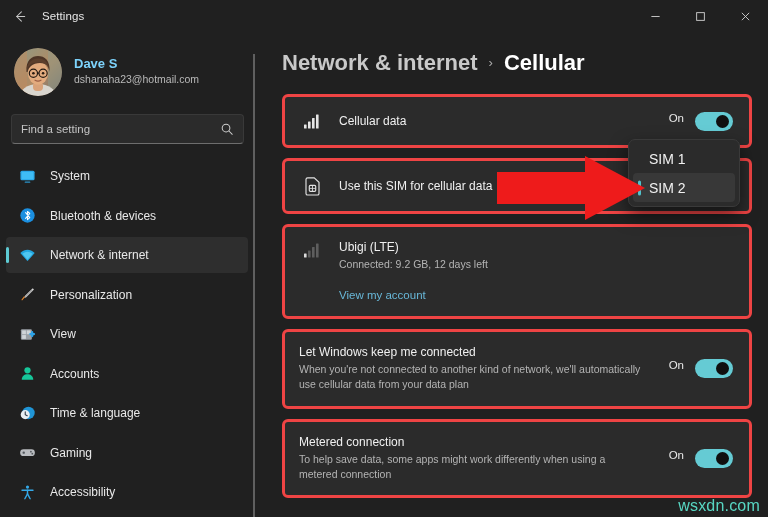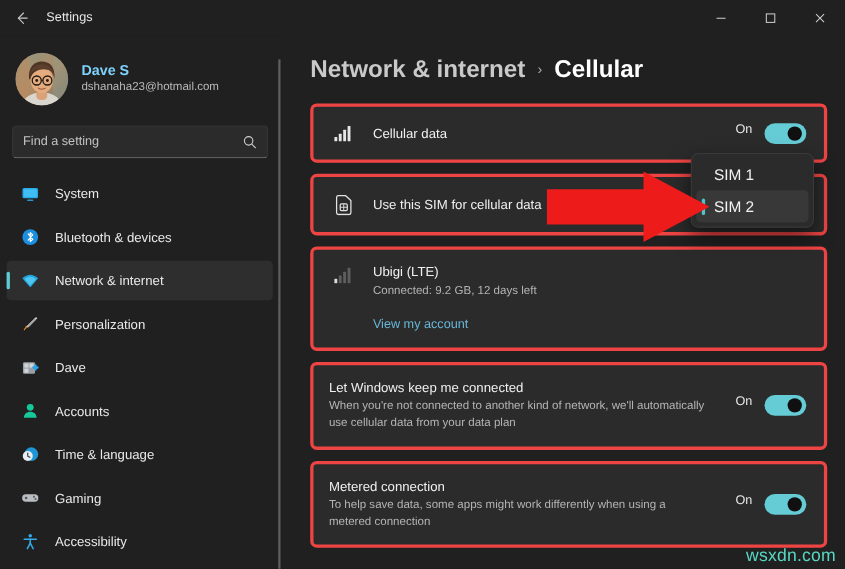--- a/index.html
+++ b/index.html
@@ -464,21 +464,21 @@
         <div class="nav-item">
           <span class="nav-ico">
             <svg width="17" height="17" viewBox="0 0 18 18">
                 <rect x="2" y="3.4" width="11.6" height="11.2" rx="1.2" fill="#9aa0a6"></rect>
                 <rect x="3.3" y="4.7" width="4" height="4" fill="#cfd4d8"></rect>
                 <rect x="8.2" y="4.7" width="4" height="4" fill="#cfd4d8"></rect>
                 <rect x="3.3" y="9.6" width="4" height="4" fill="#cfd4d8"></rect>
                 <path d="M12 8.6 L15.9 8.6 M13.95 6.6 L13.95 10.6" stroke="#2da3e8" stroke-width="2.4" stroke-linecap="round"></path>
               </svg>
           </span>
-          <span class="nav-label">Dave</span>
+          <span class="nav-label">View</span>
         </div>
 
         <div class="nav-item">
           <span class="nav-ico">
             <svg width="17" height="17" viewBox="0 0 18 18">
                 <circle cx="9" cy="5.6" r="3.3" fill="#16c79a"></circle>
                 <path d="M2.9 15.6 C2.9 11.9 5.6 9.8 9 9.8 C12.4 9.8 15.1 11.9 15.1 15.6 Z" fill="#16c79a"></path>
               </svg>
           </span>
           <span class="nav-label">Accounts</span>

